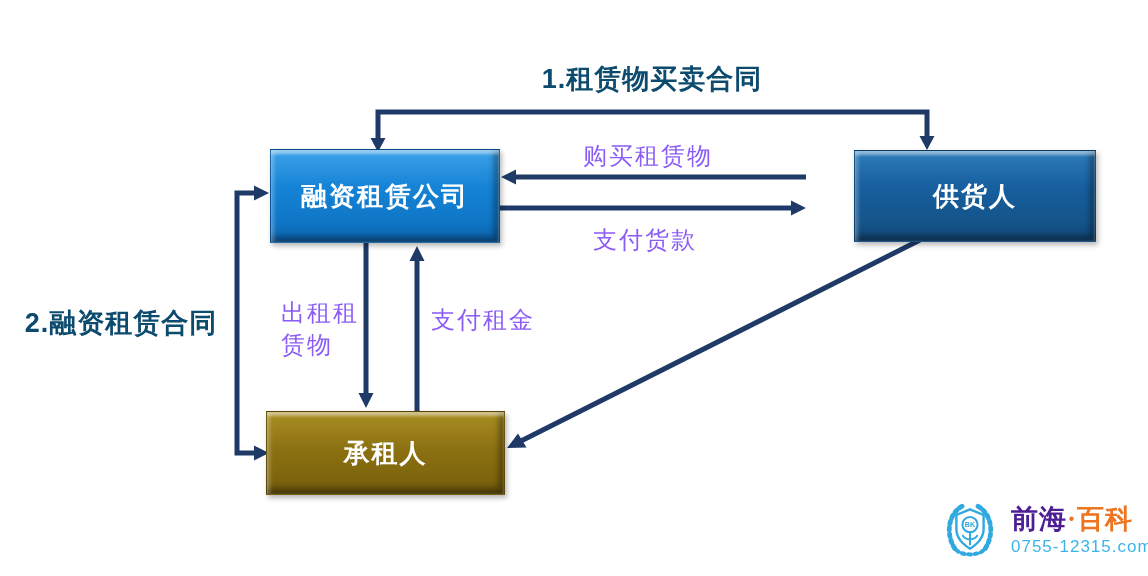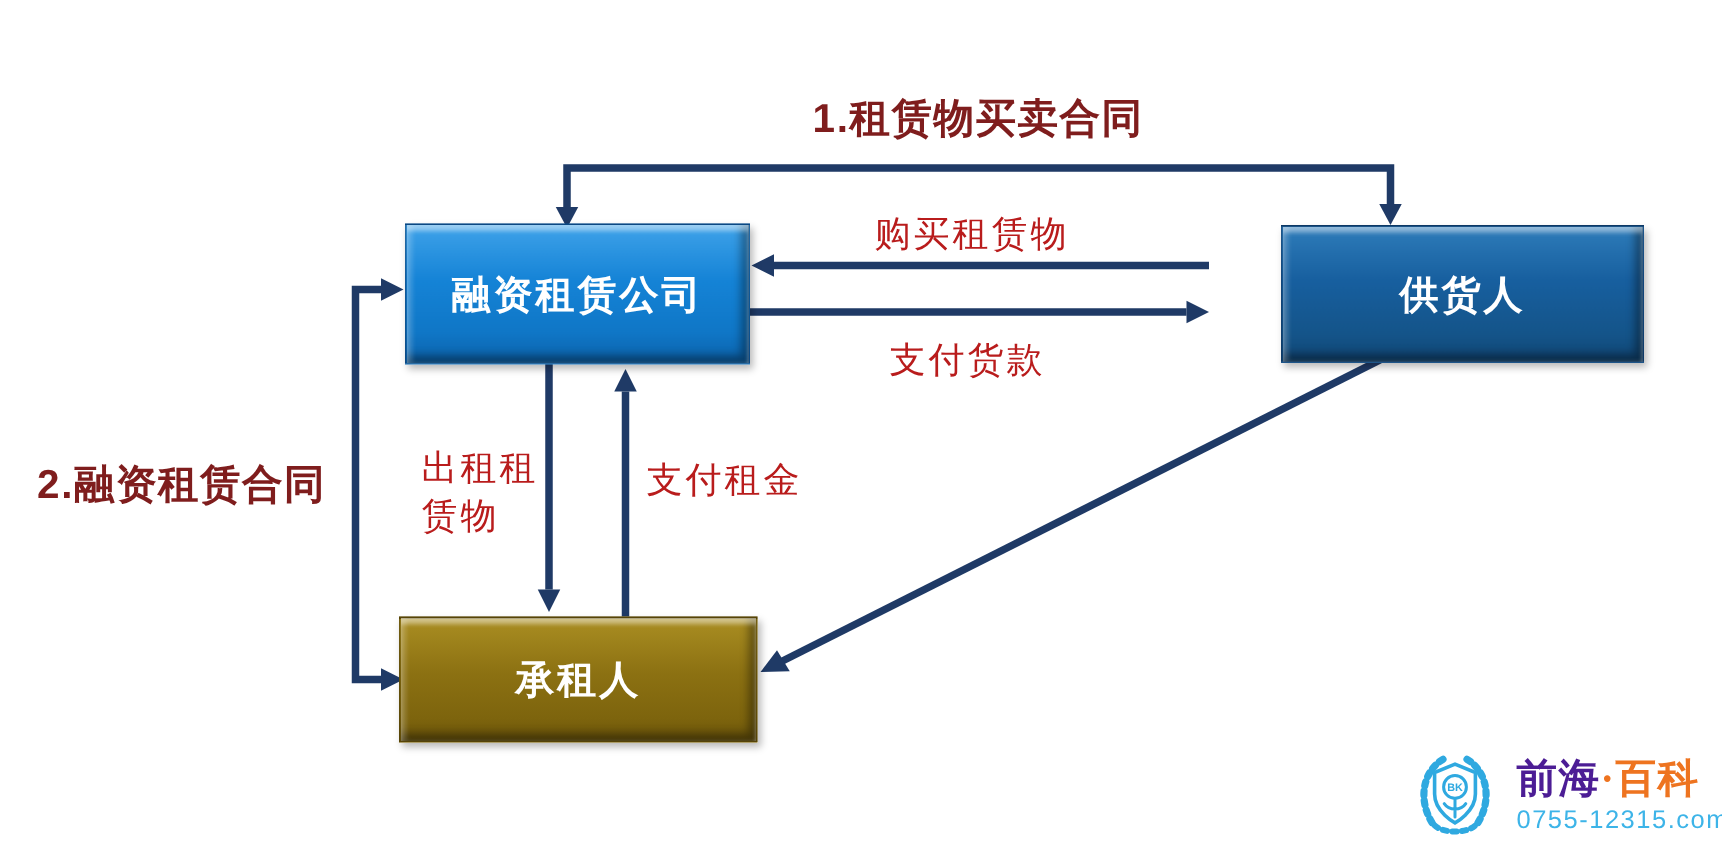--- a/index.html
+++ b/index.html
@@ -24,27 +24,27 @@
   .node-lessor  {left:270px;top:149px;width:228px;height:92px;
     background:linear-gradient(180deg,#3ea2e9 0%,#1583d6 40%,#0f76c6 78%,#0b62ab 100%);}
   .node-supplier{left:806px;top:150px;width:240px;height:90px;
     background:linear-gradient(180deg,#2e7cba 0%,#175f9f 40%,#145489 80%,#104574 100%);margin-left:48px;}
   .node-lessee  {left:266px;top:411px;width:237px;height:82px;
     background:linear-gradient(180deg,#aa8e22 0%,#8c7112 45%,#7d640d 82%,#6a540a 100%);
     border-color:rgba(70,55,5,.55);}
 
   .diagram-title{
     position:absolute;transform:translate(-50%,-50%);
-    color:#7f1d1d;font-weight:700;font-size:27px;white-space:nowrap;letter-spacing:1px;
+    color:#0c4a6e;font-weight:700;font-size:27px;white-space:nowrap;letter-spacing:1px;
   }
   .title-top{left:652px;top:79px;}
   .title-left{left:121px;top:323px;}
 
   .edge-label{
-    position:absolute;color:#b91c1c;font-size:24px;white-space:nowrap;letter-spacing:2px;
+    position:absolute;color:#8b5cf6;font-size:24px;white-space:nowrap;letter-spacing:2px;
   }
   .edge-label.centered{transform:translate(-50%,-50%);}
   .lbl-buy{left:648px;top:156px;}
   .lbl-pay-goods{left:645px;top:240px;}
   .lbl-pay-rent{left:483px;top:320px;}
   .lbl-delivery{left:782px;top:372px;}
   .lbl-lease-out{left:281px;top:297px;width:86px;white-space:normal;line-height:1.32;}
 
   .logo{
     position:absolute;left:938px;top:498px;display:flex;align-items:center;gap:9px;

